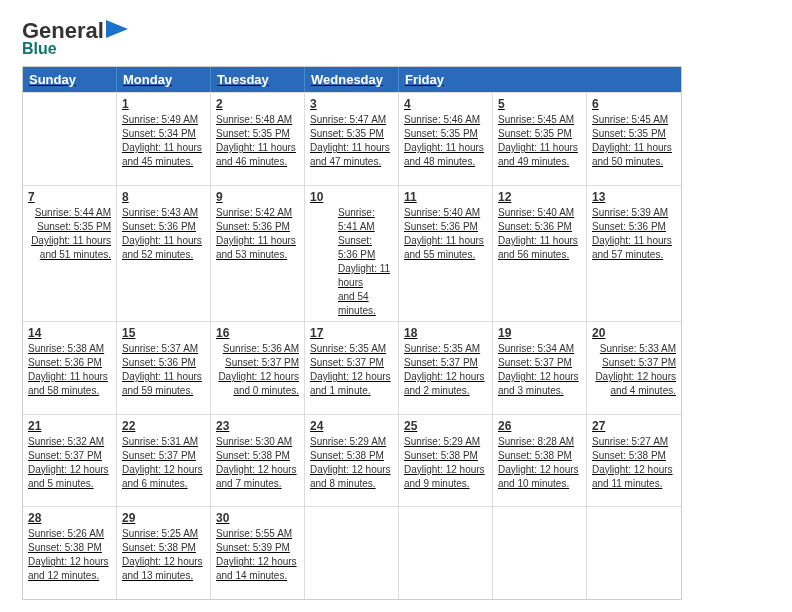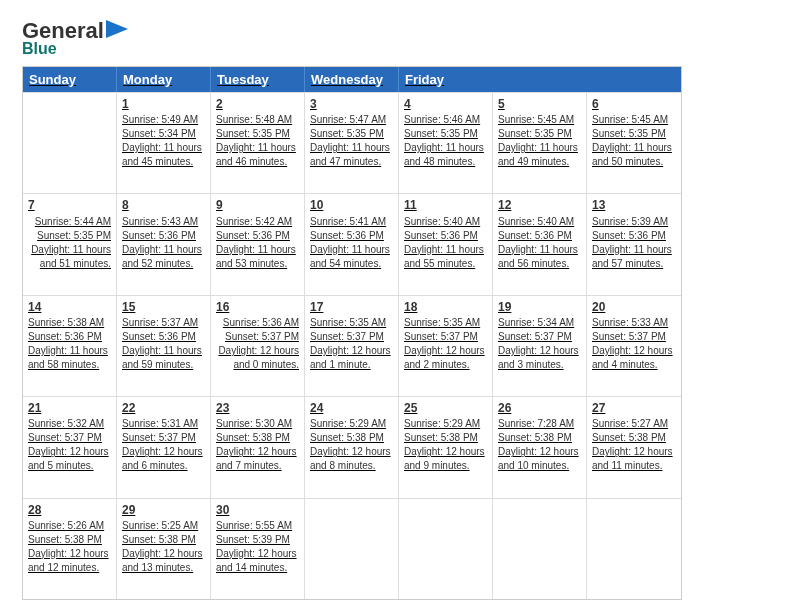--- a/index.html
+++ b/index.html
@@ -185,21 +185,21 @@
           </div>
           <div class="cal-cell">
             <span class="day-num">9</span>
             <div class="cell-info" style="white-space: pre-line;">Sunrise: 5:42 AM
 Sunset: 5:36 PM
 Daylight: 11 hours
 and 53 minutes.</div>
           </div>
           <div class="cal-cell">
             <span class="day-num">10</span>
-            <div class="cell-info" style="white-space: pre-line;">Sunrise: 5:41 AM
+            <div class="cell-info" style="white-space: pre-line; margin-left: 28px;">Sunrise: 5:41 AM
 Sunset: 5:36 PM
 Daylight: 11 hours
 and 54 minutes.</div>
           </div>
           <div class="cal-cell">
             <span class="day-num">11</span>
             <div class="cell-info" style="white-space: pre-line;">Sunrise: 5:40 AM
 Sunset: 5:36 PM
 Daylight: 11 hours
 and 55 minutes.</div>
@@ -257,21 +257,21 @@
           </div>
           <div class="cal-cell">
             <span class="day-num">19</span>
             <div class="cell-info" style="white-space: pre-line;">Sunrise: 5:34 AM
 Sunset: 5:37 PM
 Daylight: 12 hours
 and 3 minutes.</div>
           </div>
           <div class="cal-cell">
             <span class="day-num">20</span>
-            <div class="cell-info" style="white-space: pre-line;">Sunrise: 5:33 AM
+            <div class="cell-info" style="white-space: pre-line; text-align: right;">Sunrise: 5:33 AM
 Sunset: 5:37 PM
 Daylight: 12 hours
 and 4 minutes.</div>
           </div>
         </div>
         <div class="cal-row">
           <div class="cal-cell">
             <span class="day-num">21</span>
             <div class="cell-info" style="white-space: pre-line;">Sunrise: 5:32 AM
 Sunset: 5:37 PM
@@ -301,21 +301,21 @@
           </div>
           <div class="cal-cell">
             <span class="day-num">25</span>
             <div class="cell-info" style="white-space: pre-line;">Sunrise: 5:29 AM
 Sunset: 5:38 PM
 Daylight: 12 hours
 and 9 minutes.</div>
           </div>
           <div class="cal-cell">
             <span class="day-num">26</span>
-            <div class="cell-info" style="white-space: pre-line;">Sunrise: 7:28 AM
+            <div class="cell-info" style="white-space: pre-line;">Sunrise: 8:28 AM
 Sunset: 5:38 PM
 Daylight: 12 hours
 and 10 minutes.</div>
           </div>
           <div class="cal-cell">
             <span class="day-num">27</span>
             <div class="cell-info" style="white-space: pre-line;">Sunrise: 5:27 AM
 Sunset: 5:38 PM
 Daylight: 12 hours
 and 11 minutes.</div>

